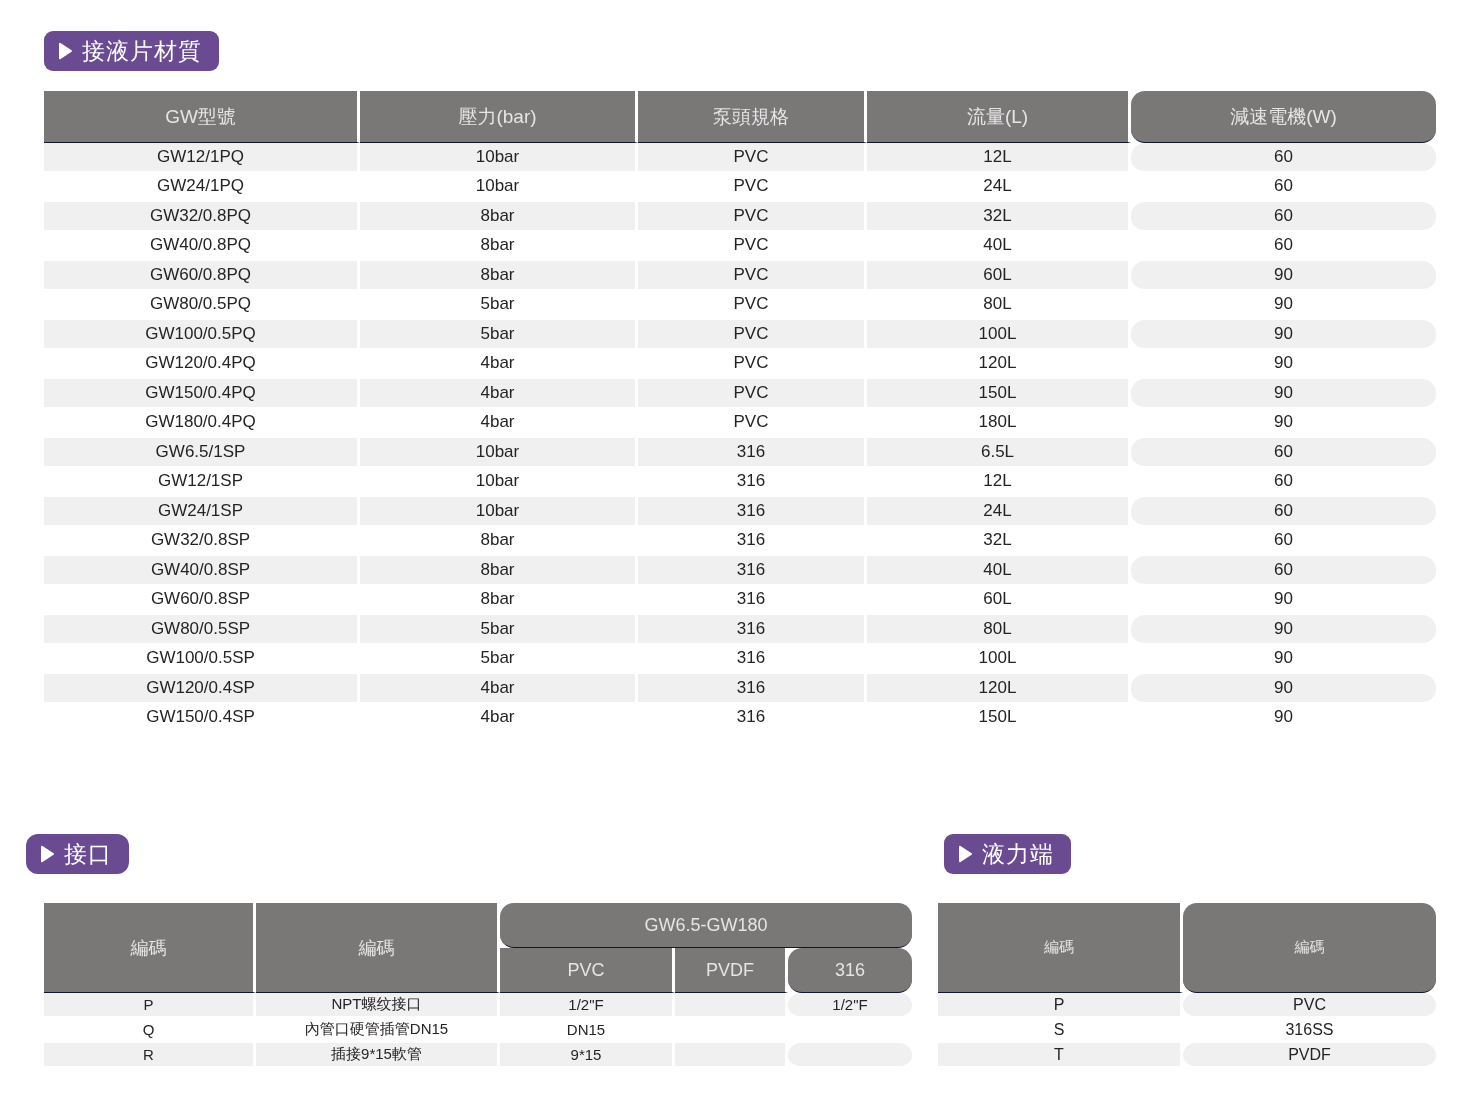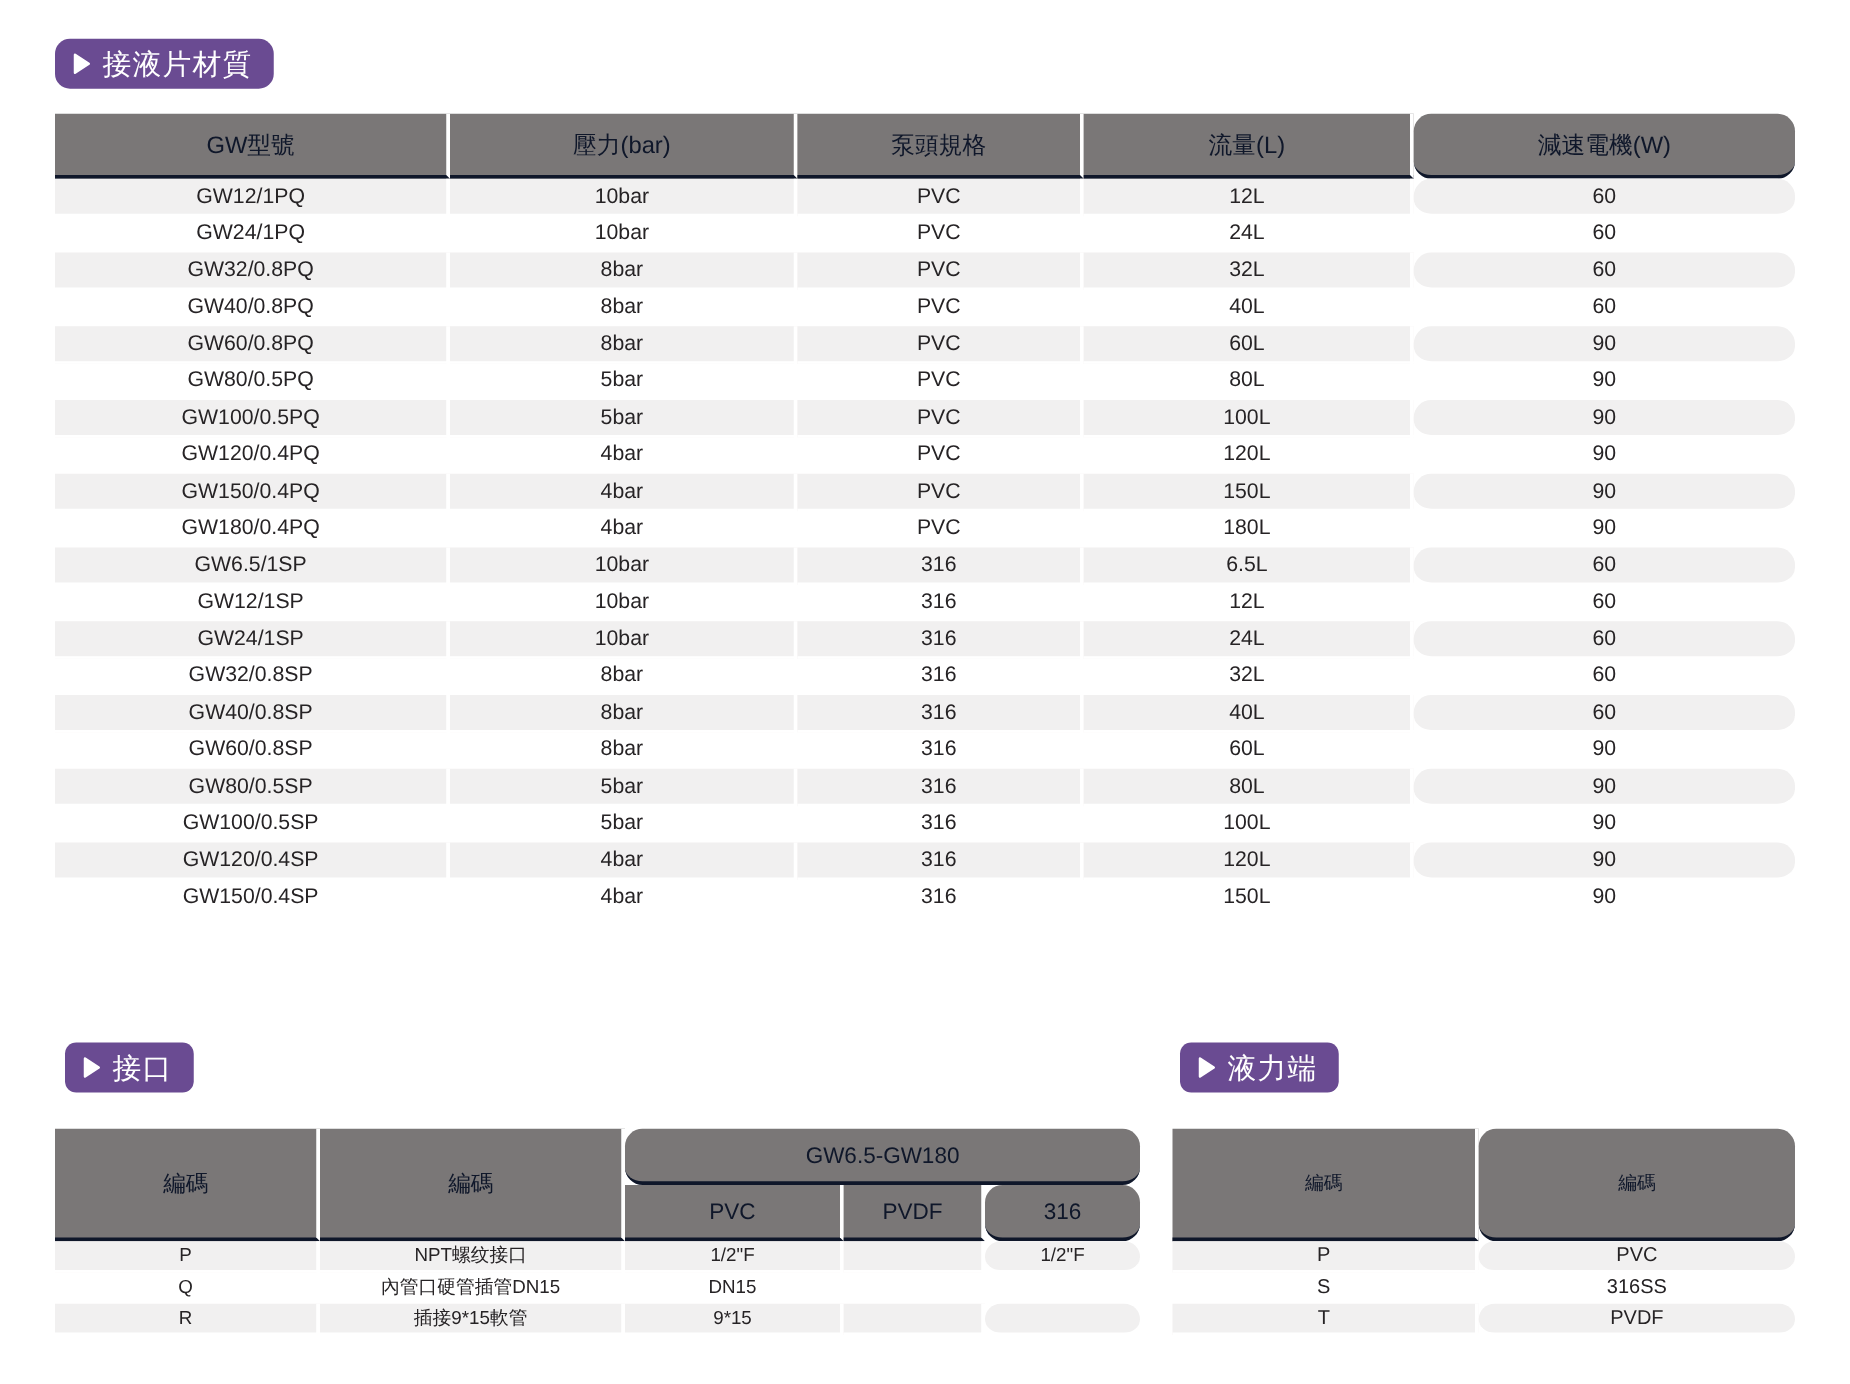--- a/index.html
+++ b/index.html
@@ -15,22 +15,22 @@
     height: 40px;
     padding: 0 17px 0 14px;
     background: #6a4b92;
     border-radius: 9px;
     color: #ffffff;
     font-size: 23px;
     letter-spacing: 1px;
   }
   .badge svg { display: block; }
 
-  .badge-wetted   { left: 44px;  top: 31px; border-radius: 12px; }
-  .badge-port     { left: 52px;  top: 834px; }
+  .badge-wetted   { left: 44px;  top: 31px; }
+  .badge-port     { left: 26px;  top: 834px; border-radius: 12px; }
   .badge-hydraulic{ left: 944px; top: 834px; align-items: center; }
 
   
   table {
     position: absolute;
     border-collapse: separate;
     border-spacing: 0;
     table-layout: fixed;
   }
   th, td {
@@ -38,22 +38,22 @@
     border-bottom: 2px solid #ffffff;
     text-align: center;
     vertical-align: middle;
     font-weight: 400;
     overflow: hidden;
     white-space: nowrap;
   }
   th:last-child, td:last-child { border-right: none; border-radius: 14px; }
   thead th {
     background: #7a7777;
-    color: #0f172a;
-    border-bottom: 3px solid #0f172a;
+    color: #e5e5e5;
+    border-bottom: 1px solid #0f172a;
   }
   tbody tr:nth-child(odd) td { background: #f1f0f0; }
   tbody tr:nth-child(even) td { background: #ffffff; }
 
   
   .main-table { left: 44px; top: 91px; width: 1392px; }
   .main-table thead th { height: 52px; font-size: 19px; }
   .main-table tbody td { height: 29.5px; font-size: 17px; }
 
   

